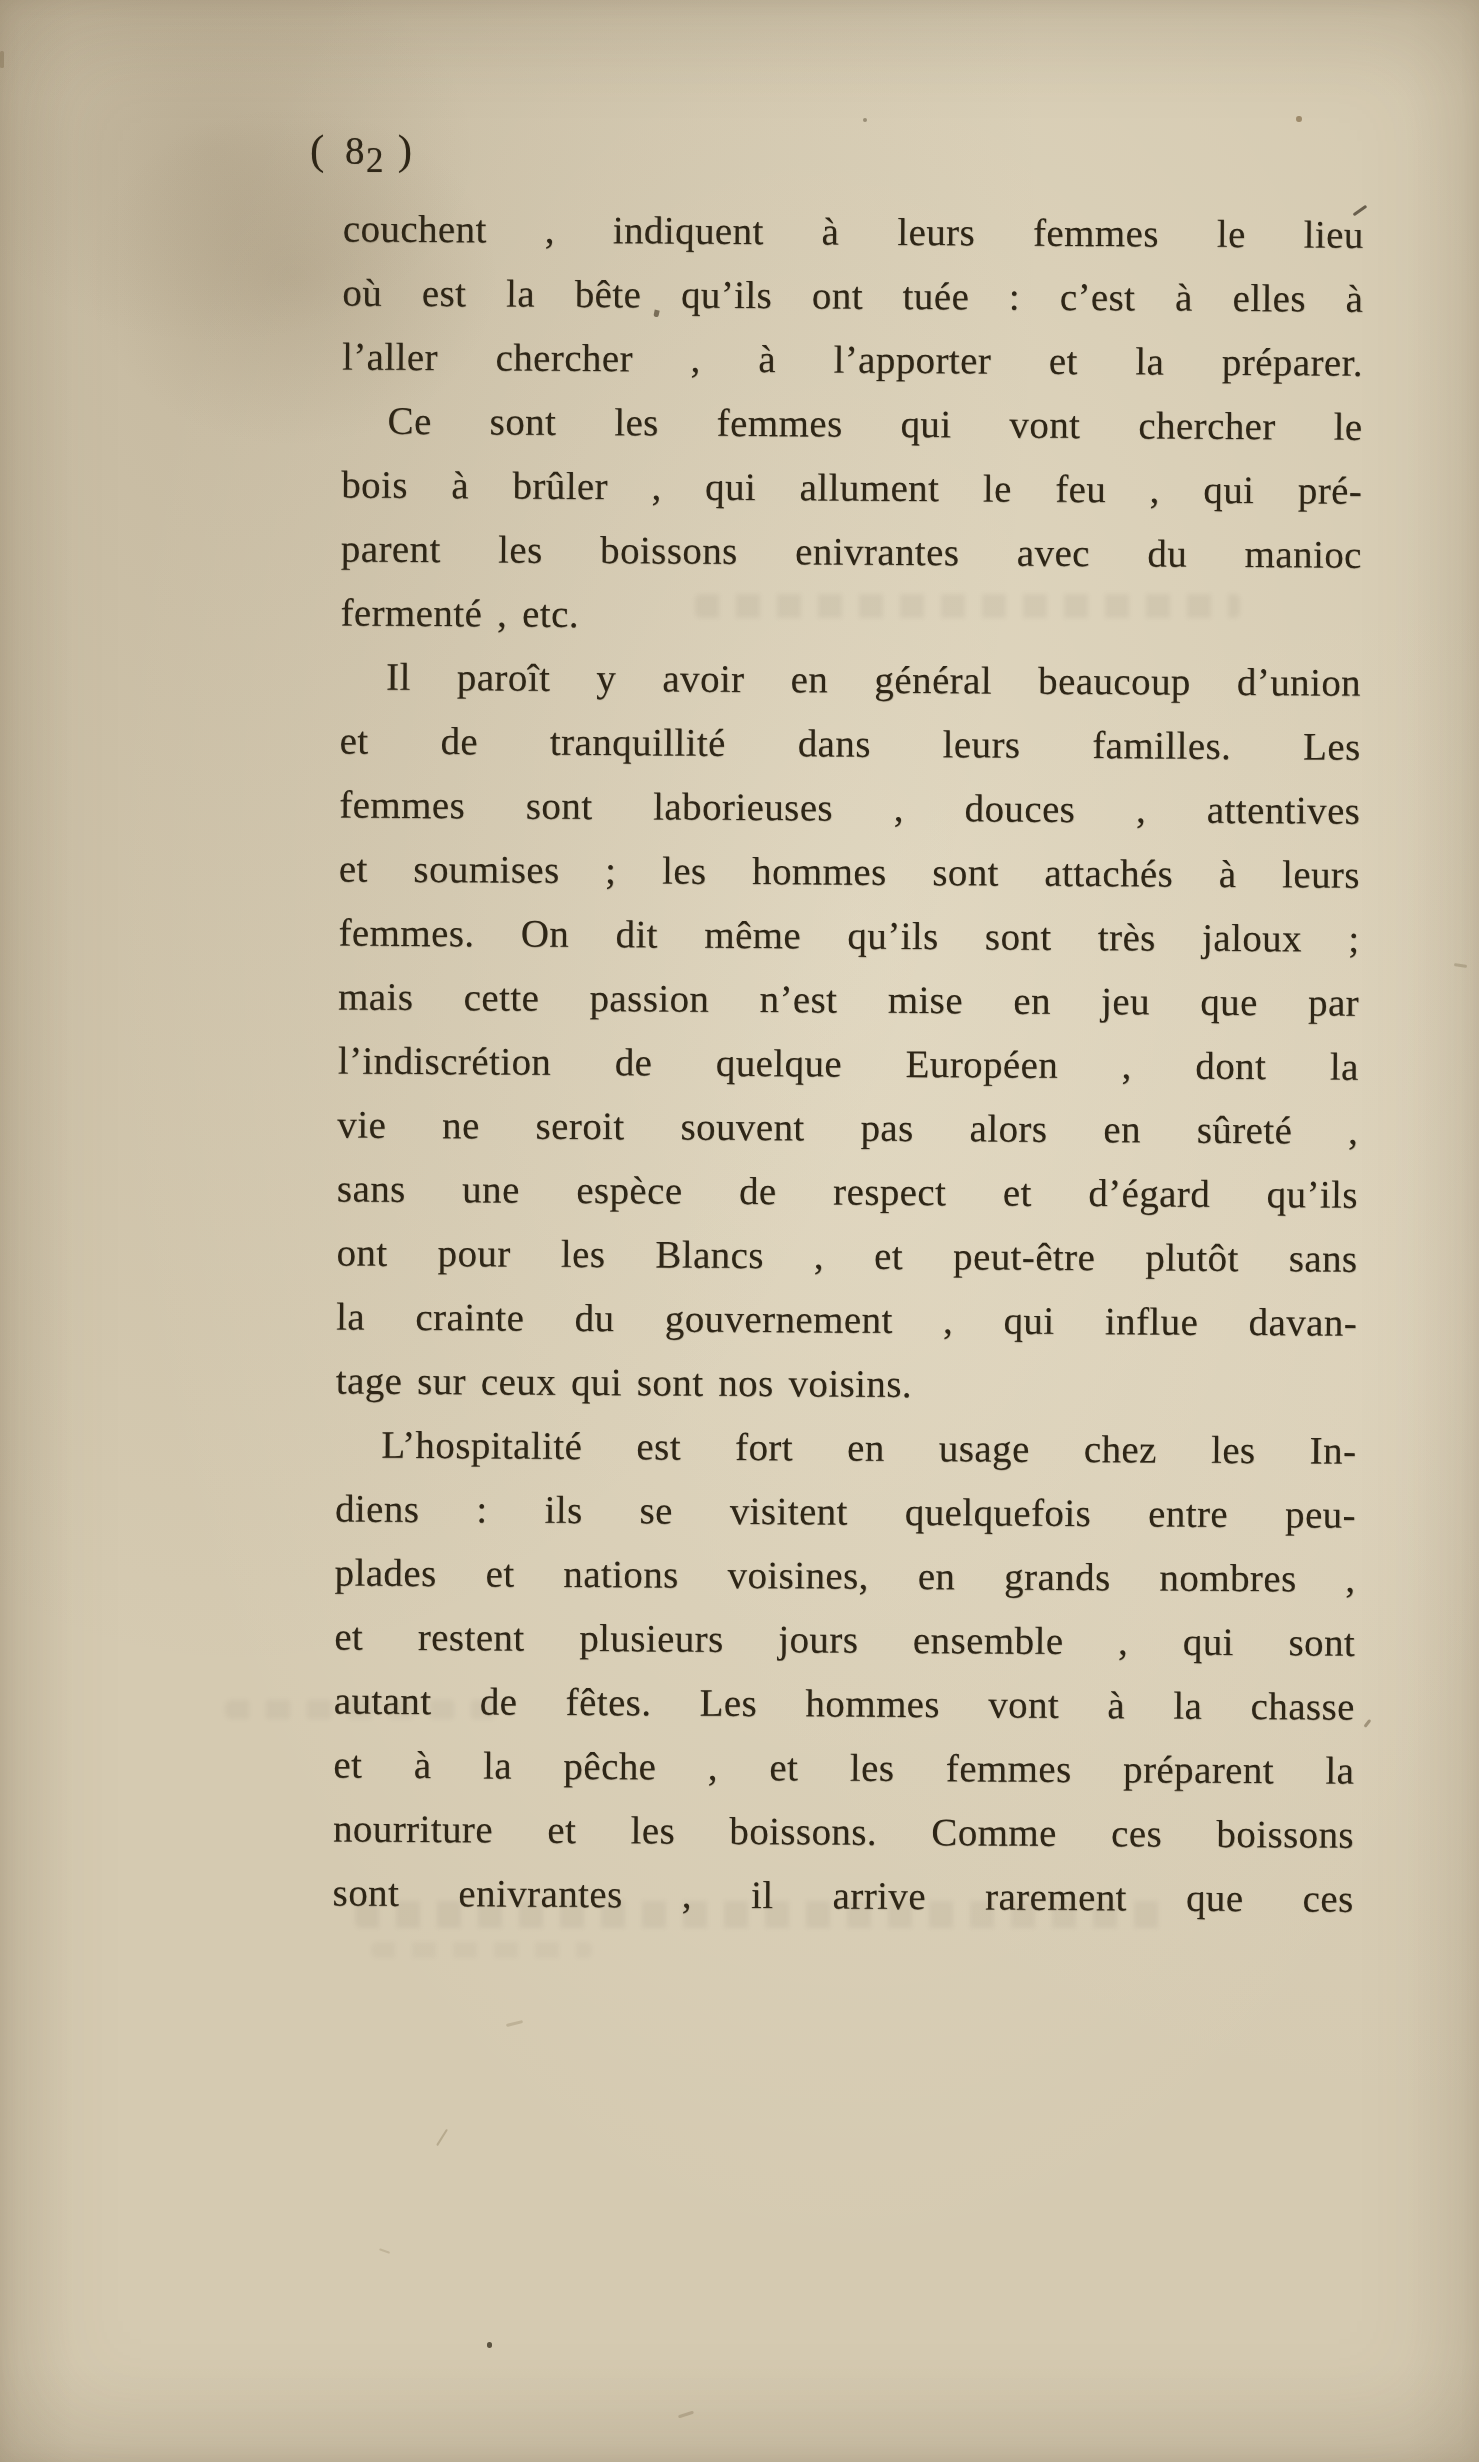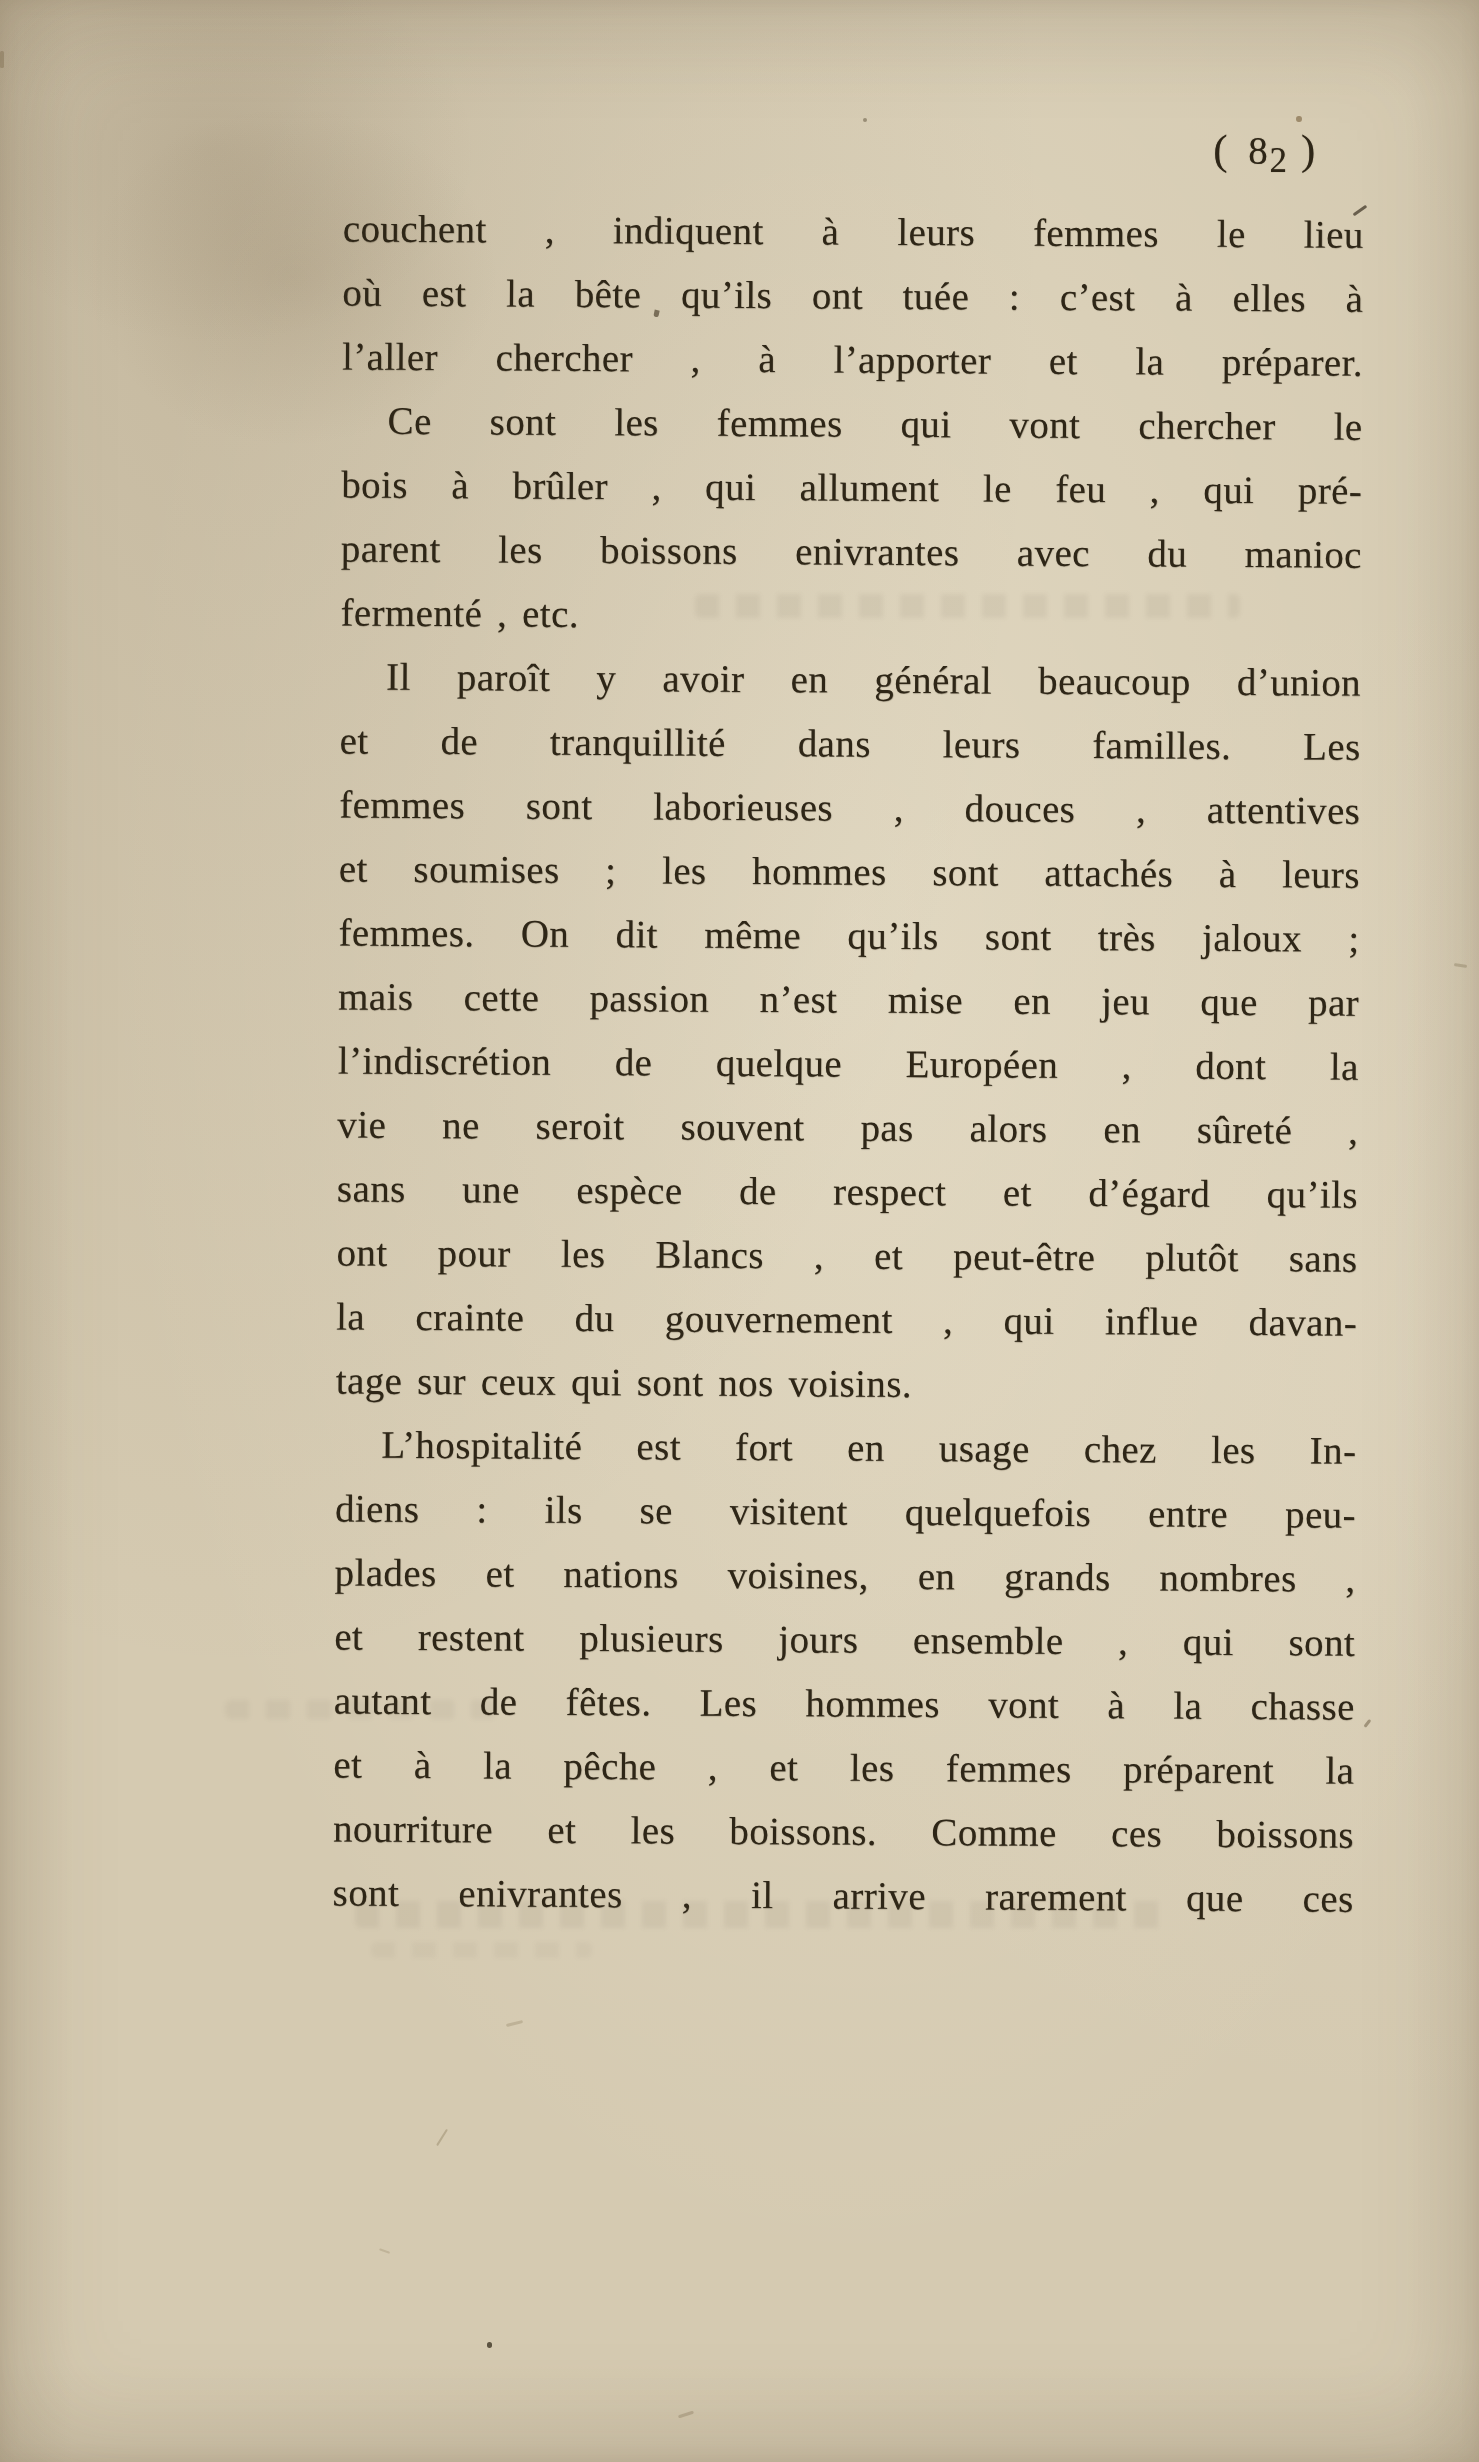--- a/index.html
+++ b/index.html
@@ -36,26 +36,26 @@
   .smudge1 {
     left: 71px; top: 95px; width: 442px; height: 363px;
     background: radial-gradient(ellipse at center, rgba(122,103,74,0.18), rgba(122,103,74,0) 66%);
   }
   .smudge2 {
     left: -87px; top: -71px; width: 600px; height: 442px;
     background: radial-gradient(ellipse at center, rgba(110,92,66,0.14), rgba(110,92,66,0) 62%);
   }
   .running-head {
     position: absolute;
-    left: 338px;
+    left: 346px;
     top: 118px;
     width: 1015px;
     height: 63px;
     line-height: 63px;
-    text-align: right;
+    text-align: left;
     transform: translateX(-36px);
     font-size: 39px;
     letter-spacing: 1.6px;
     text-shadow: 0 0 0.8px rgba(43,35,20,0.55);
     white-space: nowrap;
   }
   .pn-open  { margin-right: 19px; font-size: 43px; }
   .pn-close { margin-left: 14.2px; font-size: 43px; }
   .pn-d2 { position: relative; top: 8px; font-size: 35px; letter-spacing: 0; }
   .textblock {

